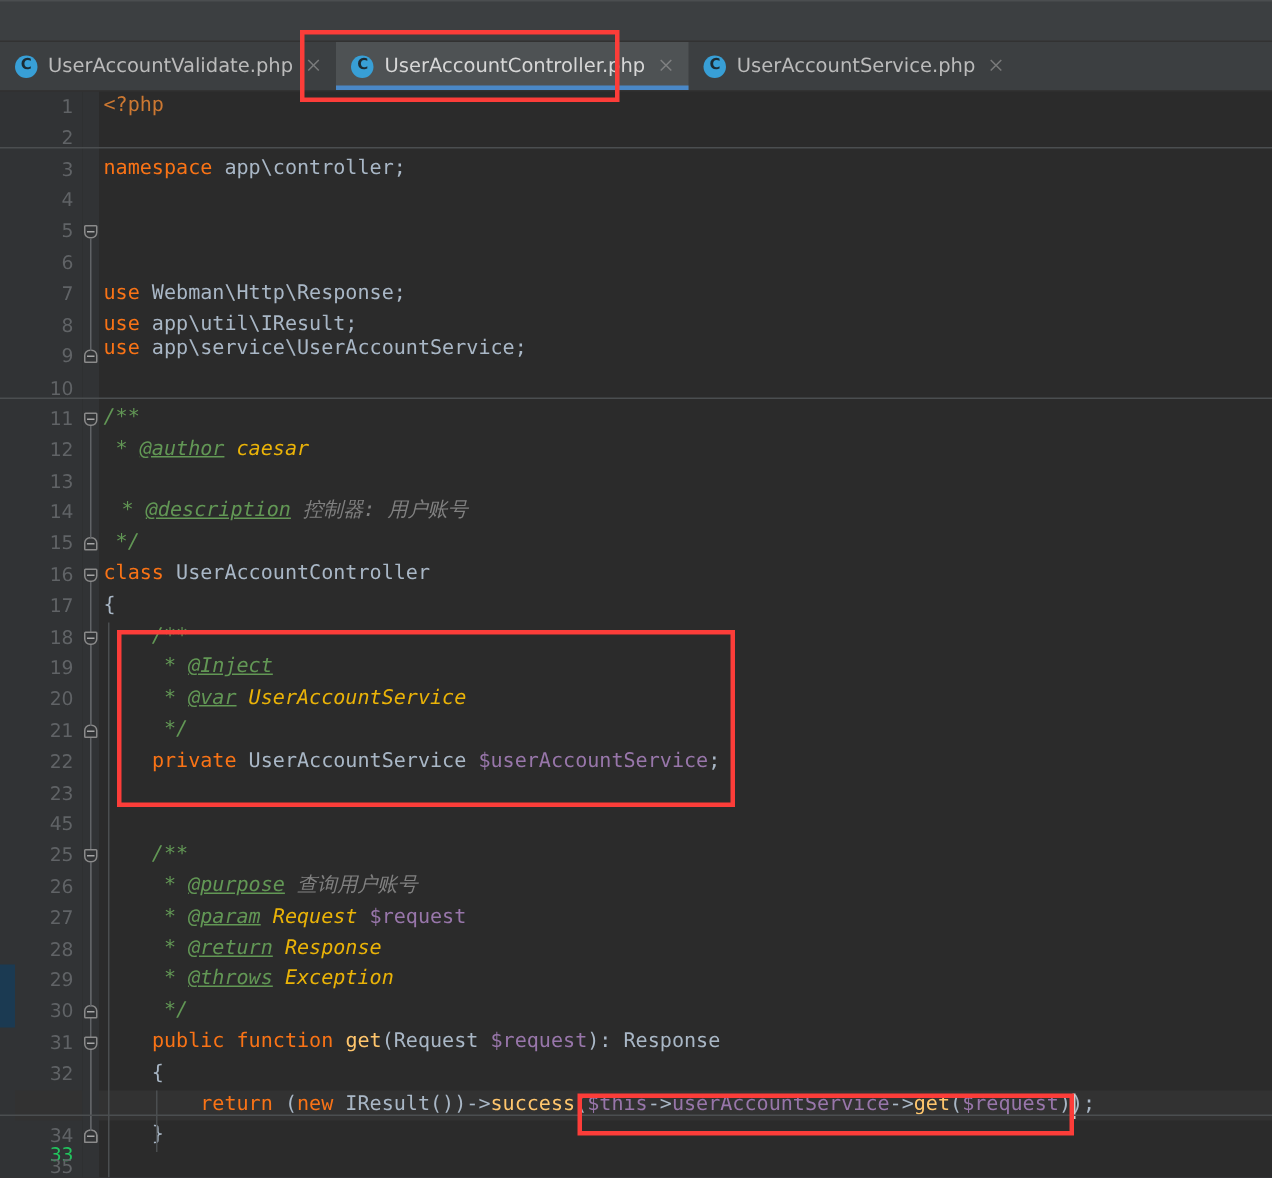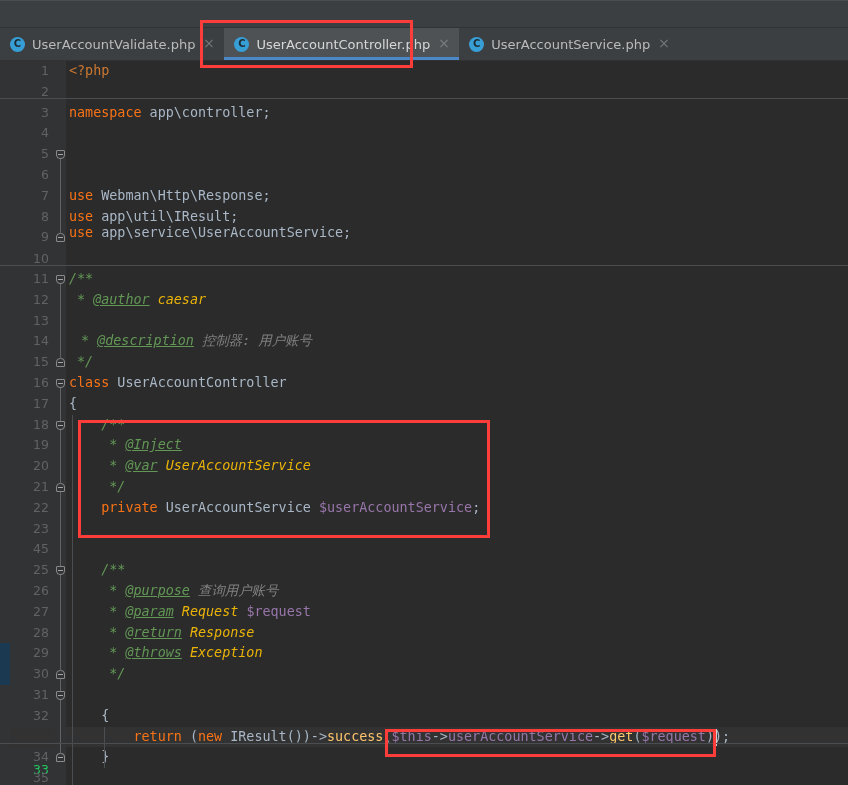--- a/index.html
+++ b/index.html
@@ -399,20 +399,23 @@
         </div>
         <div class="row" style="position: absolute; left: 0px; right: 0px; top: 582.4px;">
           <div class="codeline"><span class="cmt">     * </span><span class="ctag">@throws</span><span class="ctxt"> Exception</span></div>
         </div>
         <div class="row" style="position: absolute; left: 0px; right: 0px; top: 561.6px;">
           <div class="codeline"><span class="cmt">     * </span><span class="ctag">@return</span><span class="ctxt"> Response</span></div>
         </div>
         <div class="row" style="position: absolute; left: 0px; right: 0px; top: 603.2px;">
           <div class="codeline"><span class="cmt">     */</span></div>
         </div>
+        <div class="row" style="position: absolute; left: 0px; right: 0px; top: 624px;">
+          <div class="codeline"><span class="id">    </span><span class="kw">public function </span><span class="fn">get</span><span class="id">(Request </span><span class="var">$request</span><span class="id">): Response</span></div>
+        </div>
         <div class="row" style="position: absolute; left: 0px; right: 0px; top: 644.8px;">
           <div class="codeline"><span class="id">    {</span></div>
         </div>
         <div class="row current" style="position: absolute; left: 0px; right: 0px; top: 665.6px;">
           <div class="codeline"><span class="id">        </span><span class="kw">return</span><span class="id"> (</span><span class="kw">new</span><span class="id"> IResult())-&gt;</span><span class="fn">success</span><span class="id">(</span><span class="var">$this</span><span class="id">-&gt;</span><span class="var">userAccountService</span><span class="id">-&gt;</span><span class="fn">get</span><span class="id">(</span><span class="var">$request</span><span class="id">));</span></div>
           <span class="caret" style="left: 649px;"></span>
         </div>
         <div class="row" style="position: absolute; left: 0px; right: 0px; top: 686.4px;">
           <div class="codeline"><span class="id">    }</span></div>
         </div>

